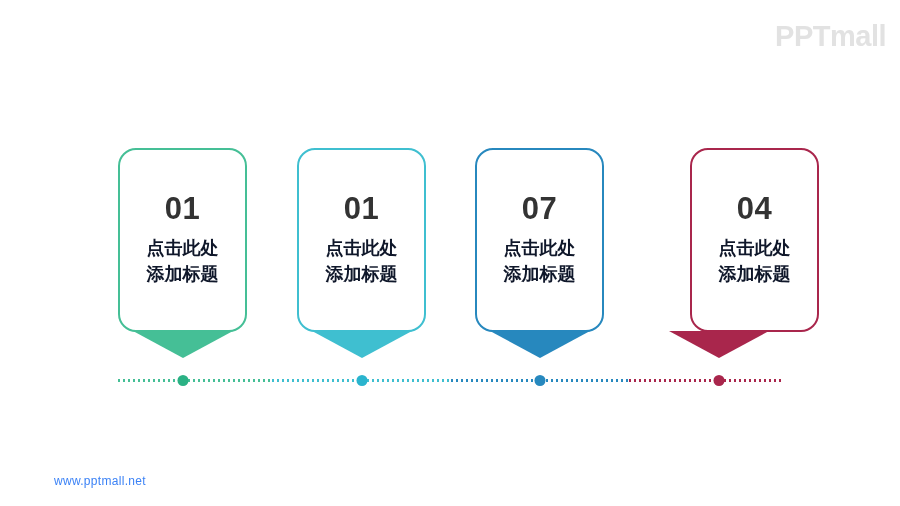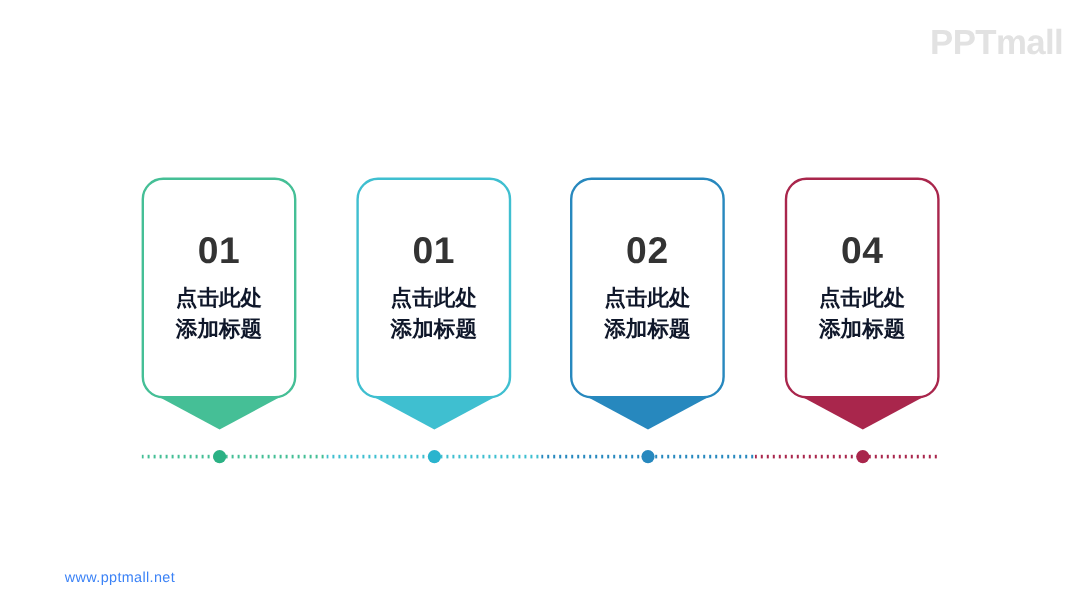--- a/index.html
+++ b/index.html
@@ -161,31 +161,31 @@
         <div class="card-caption">
           <span>点击此处</span>
           <span>添加标题</span>
         </div>
       </div>
       <div class="card-pointer" style="border-top-color: rgb(63, 191, 208);"></div>
     </div>
 
     <div class="card-unit u2">
       <div class="card-box" style="border-color: rgb(39, 136, 190);">
-        <div class="card-number">02</div>
+        <div class="card-number">07</div>
         <div class="card-caption">
           <span>点击此处</span>
           <span>添加标题</span>
         </div>
       </div>
       <div class="card-pointer" style="border-top-color: rgb(39, 136, 190);"></div>
     </div>
 
     <div class="card-unit u3">
-      <div class="card-box" style="border-color: rgb(169, 38, 76);">
+      <div class="card-box" style="border-color: rgb(169, 38, 76); margin-left: 36px;">
         <div class="card-number">04</div>
         <div class="card-caption">
           <span>点击此处</span>
           <span>添加标题</span>
         </div>
       </div>
       <div class="card-pointer" style="border-top-color: rgb(169, 38, 76);"></div>
     </div>
 
   </div>

